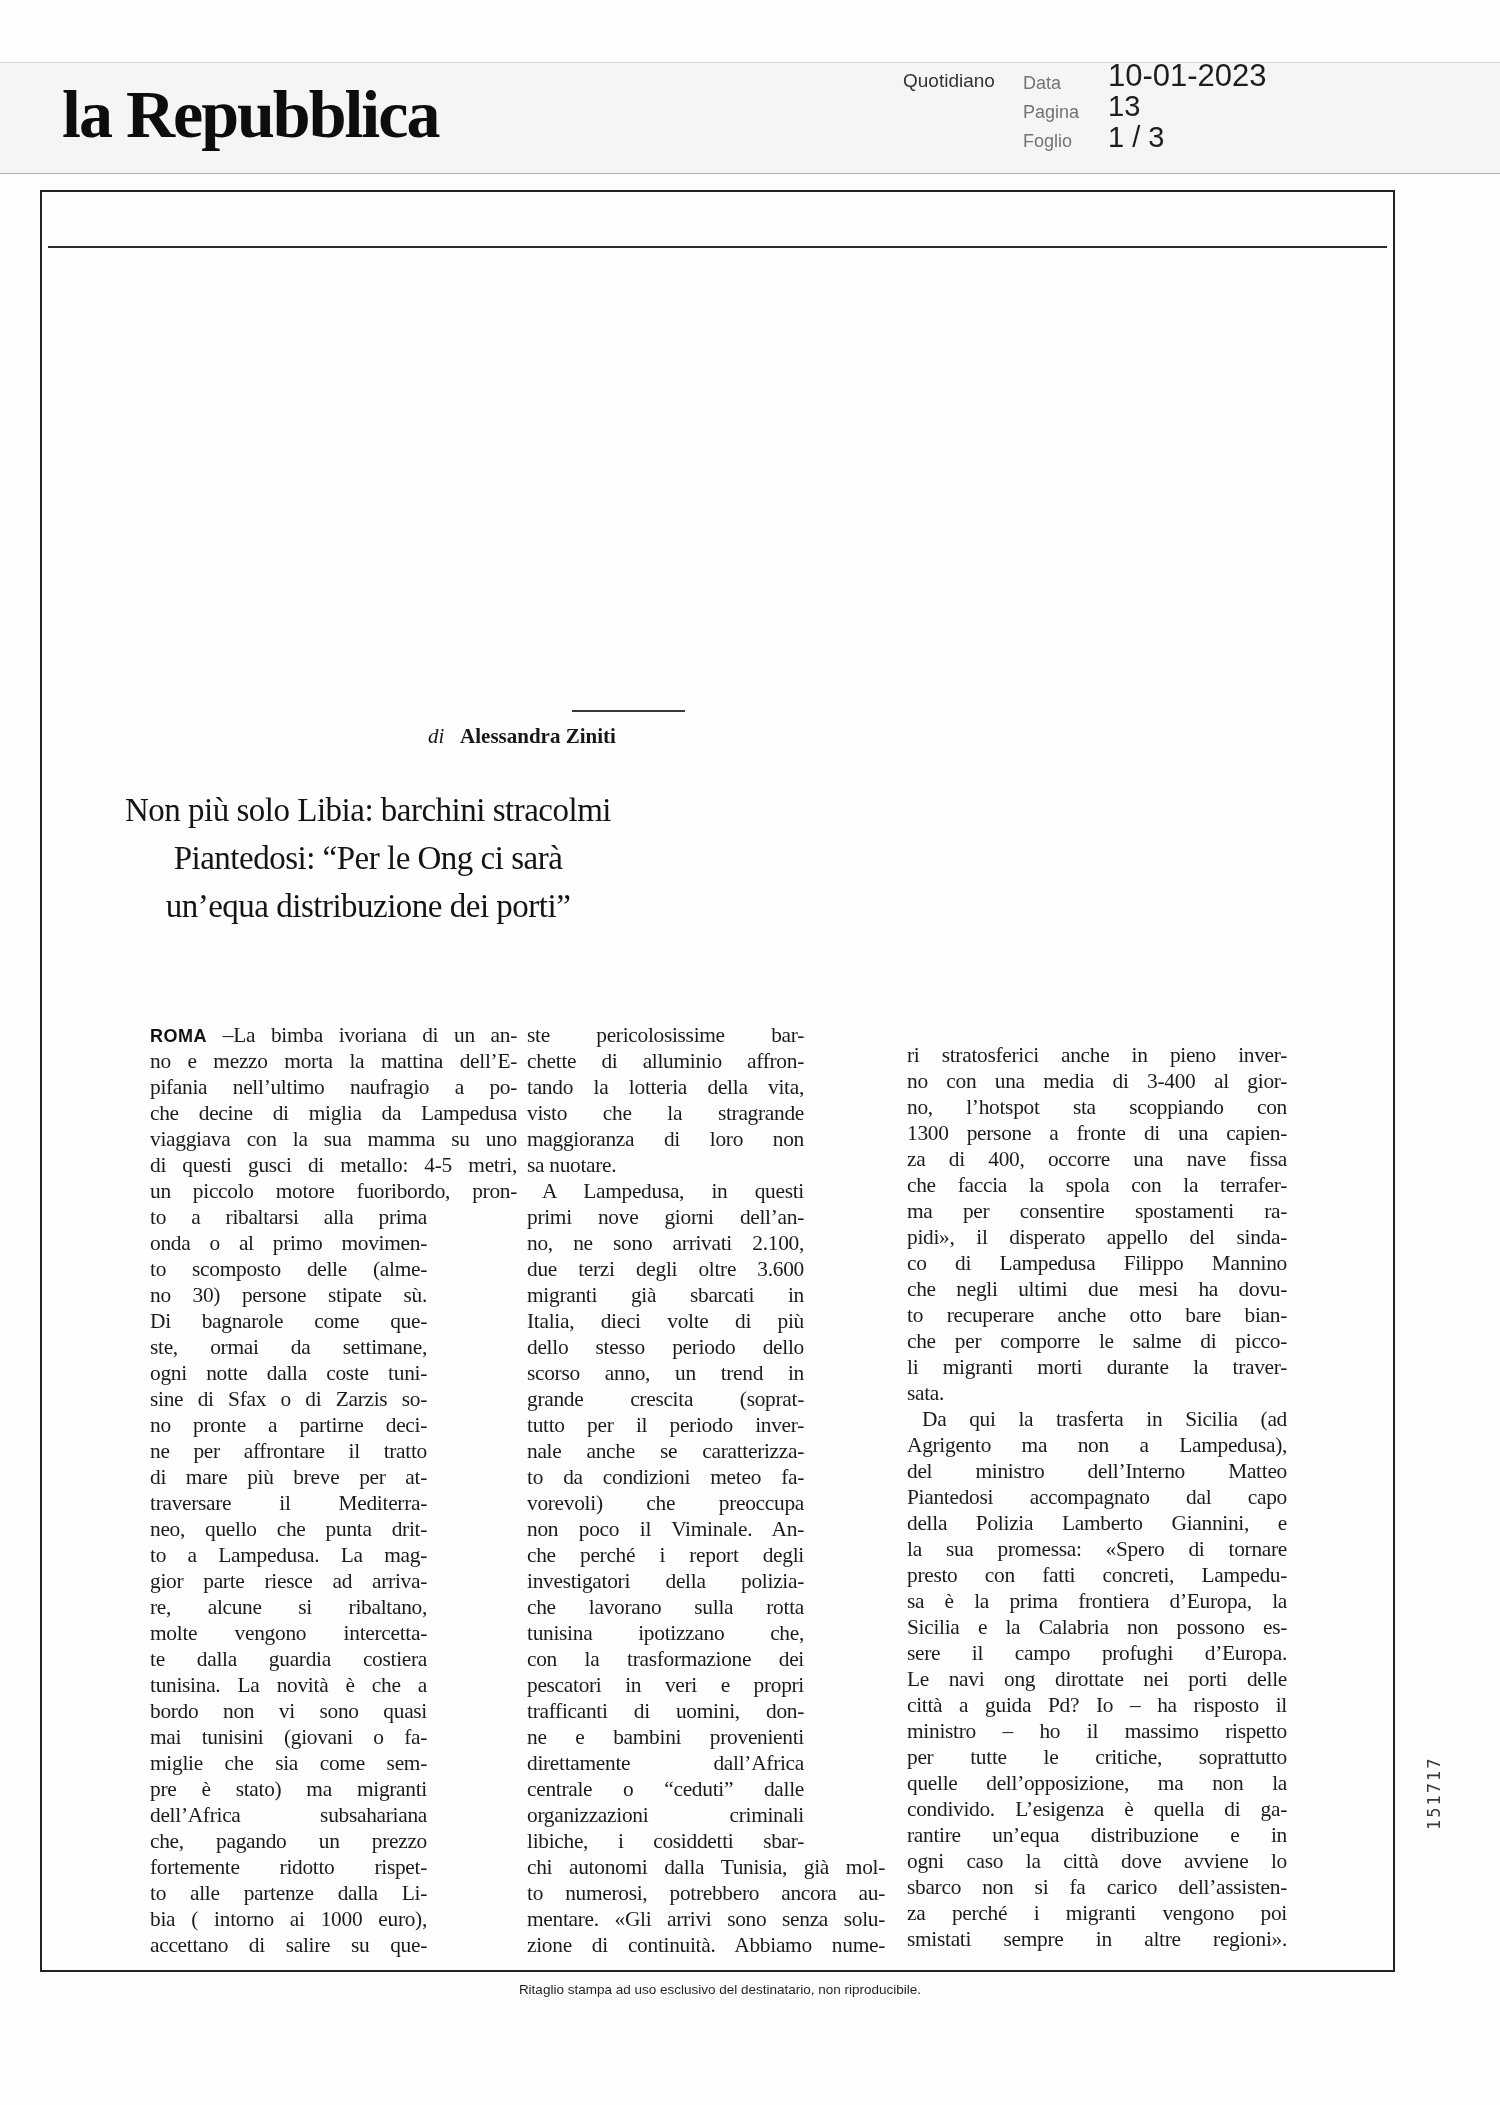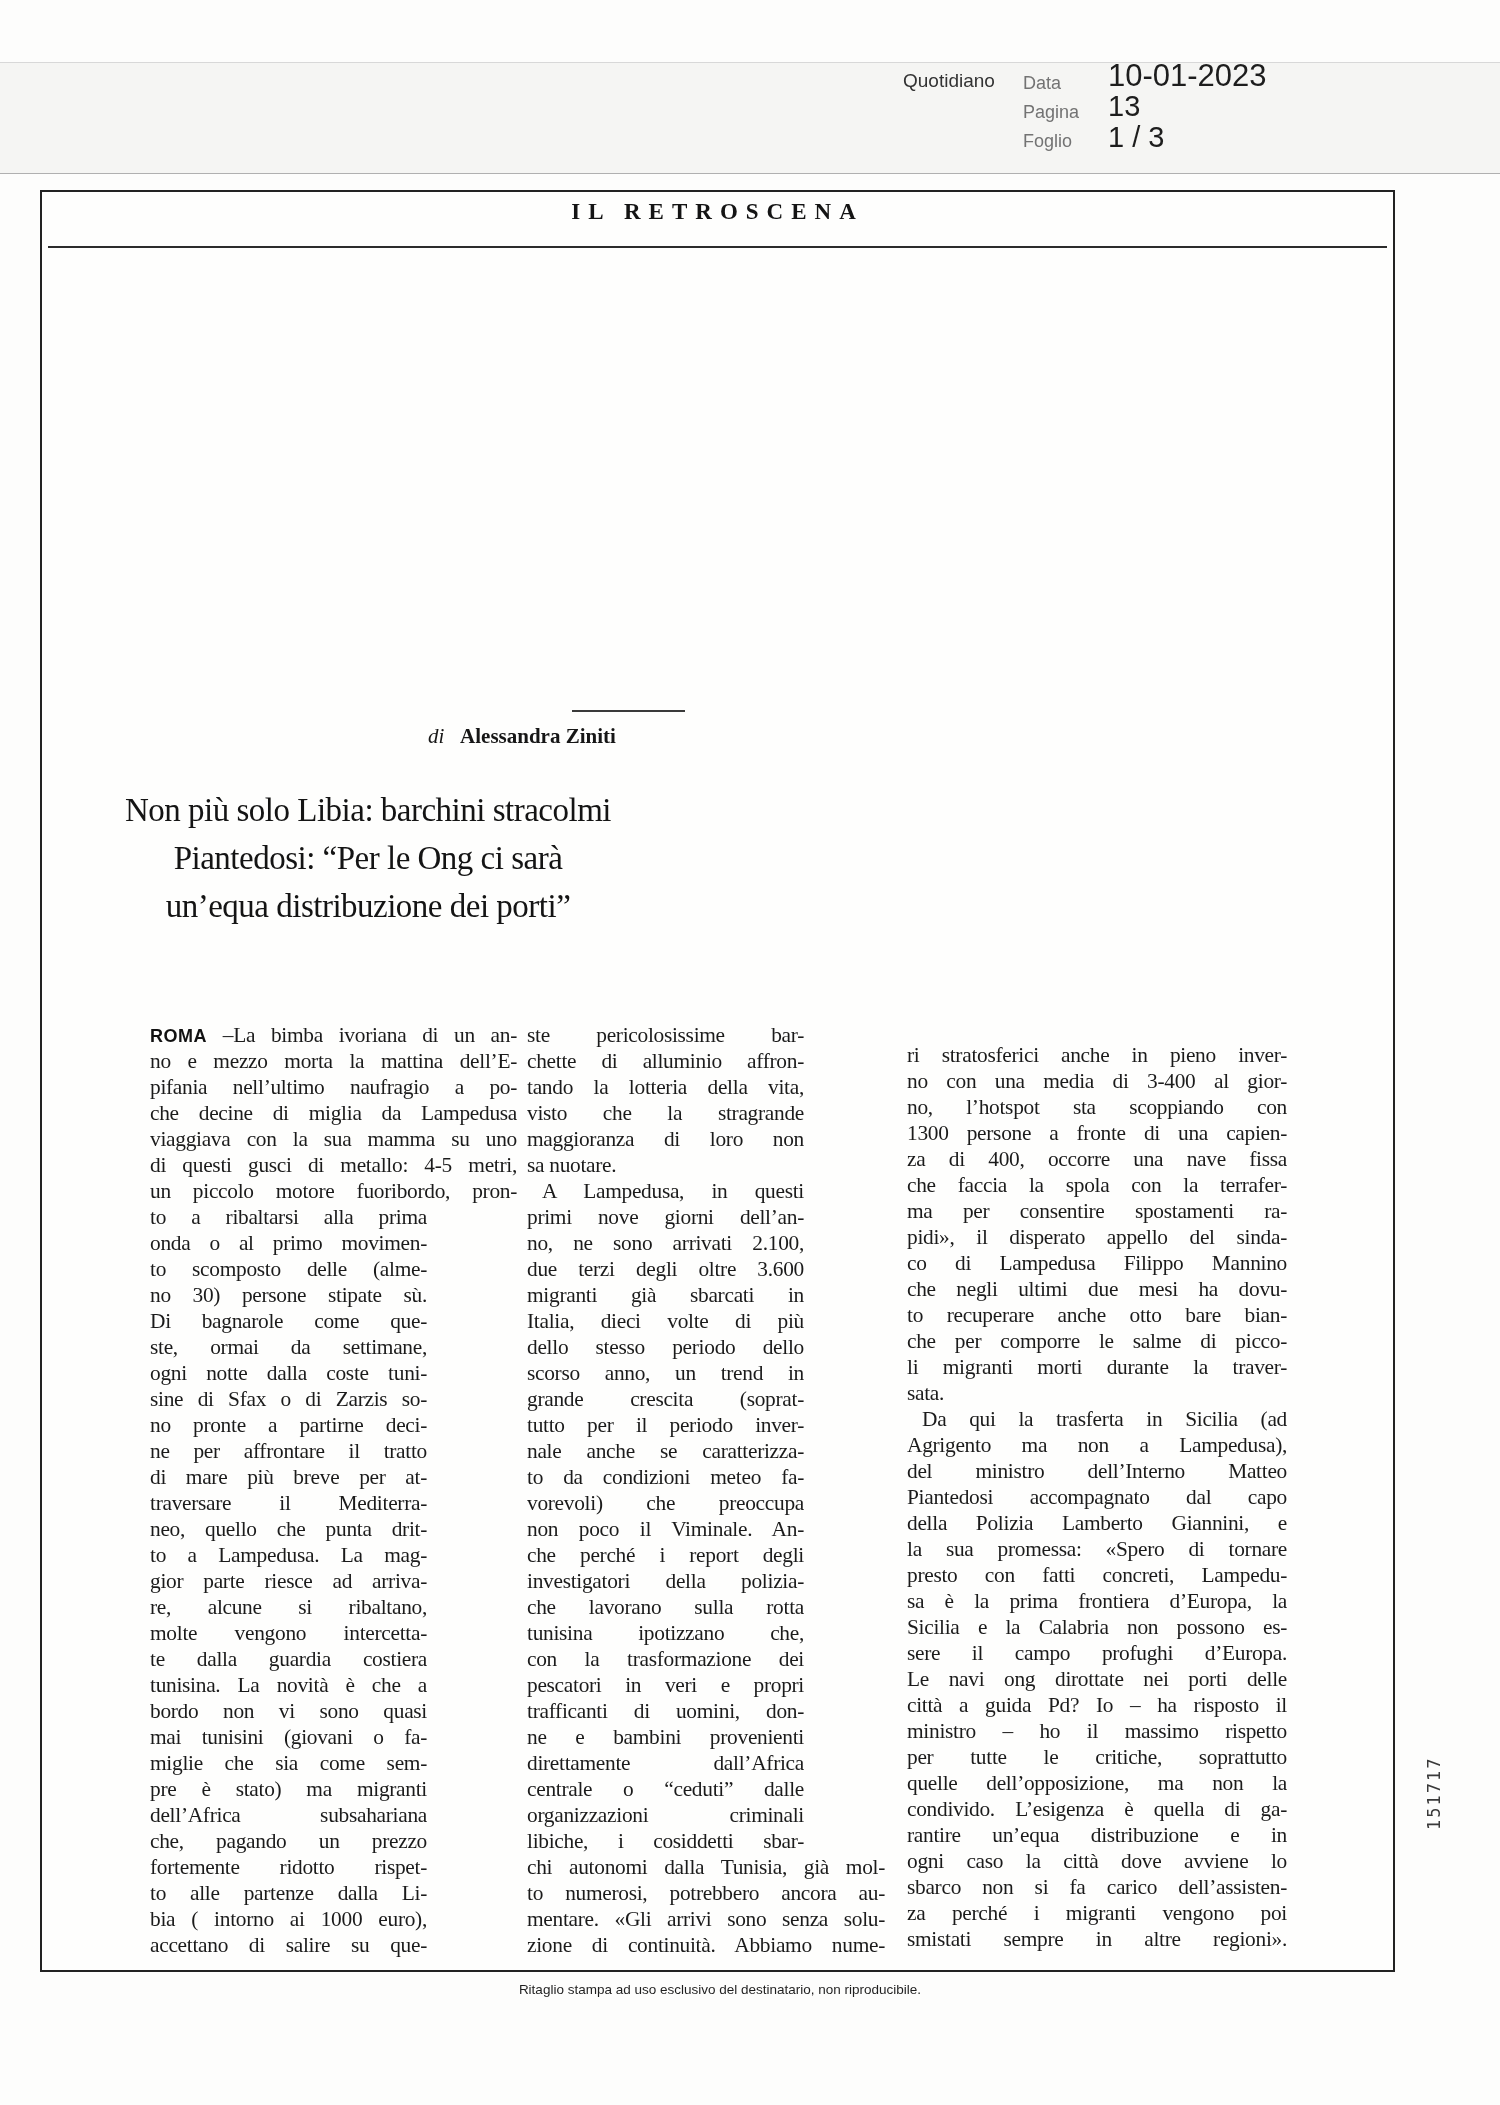--- a/index.html
+++ b/index.html
@@ -84,31 +84,31 @@
     position:absolute;left:320px;top:1982px;width:800px;text-align:center;
     font-family:"Liberation Sans", sans-serif;font-size:13.5px;color:#1f1f1f;
   }
 </style>
 </head>
 <body>
 
 <div class="page">
 
   <div class="header-band"></div>
+  <div class="masthead">la Repubblica</div>
 
   <div class="meta-kicker">Quotidiano</div>
   <div class="meta-label ml-data">Data</div>
   <div class="meta-label ml-pagina">Pagina</div>
   <div class="meta-label ml-foglio">Foglio</div>
   <div class="meta-value mv-data">10-01-2023</div>
   <div class="meta-value mv-pagina">13</div>
   <div class="meta-value mv-foglio">1 / 3</div>
 
   <div class="frame"></div>
-  <div class="kicker">IL RETROSCENA</div>
   <div class="kicker-rule"></div>
 
 
   <div class="byline-rule"></div>
   <div class="byline">
     <span class="by-prefix">di</span>
     <span>&nbsp;</span>
     <span class="by-author">Alessandra Ziniti</span>
   </div>
 

